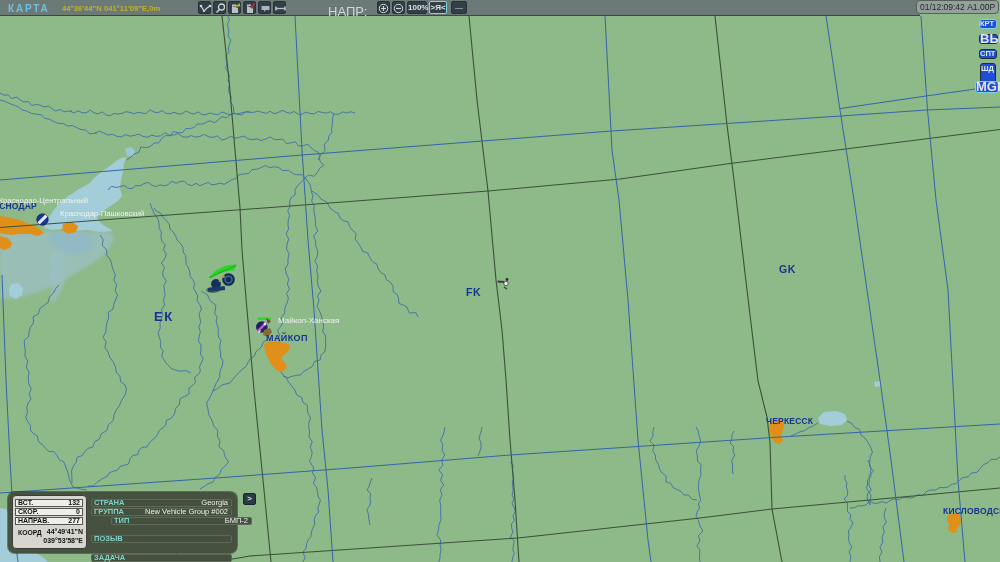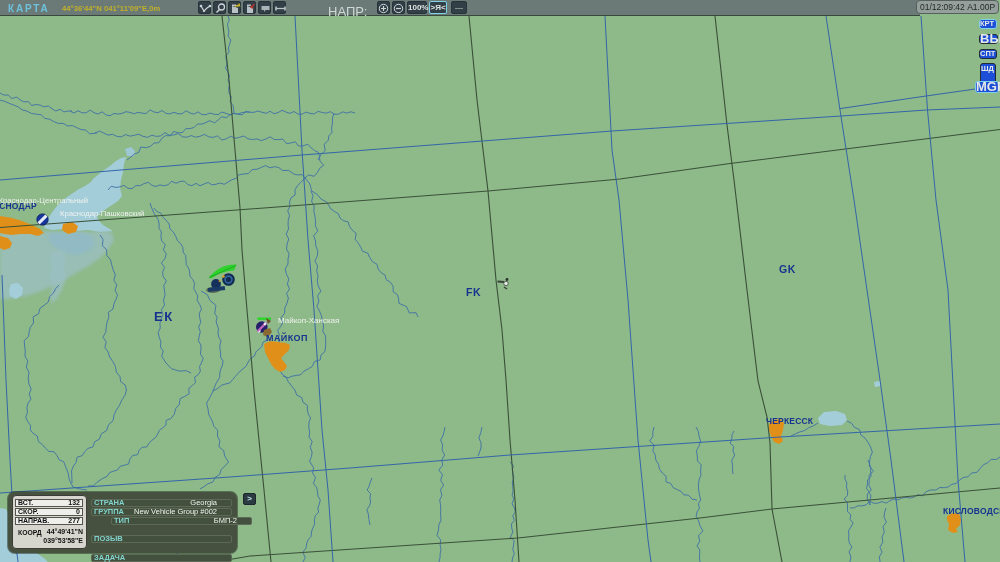--- a/index.html
+++ b/index.html
@@ -23,21 +23,21 @@
      border-radius:7px;z-index:20;box-shadow:0 0 0 1px rgba(30,40,28,0.5);}
   #graybox{position:absolute;left:4px;top:3px;width:75px;height:54px;background:#d6d6cf;
      border:1px solid #3c3c38;border-radius:4px;box-sizing:border-box;}
   .wrow{position:absolute;left:2px;width:68px;height:8px;background:#eeeeea;border:1px solid #55554f;
      box-sizing:border-box;font-size:7px;font-weight:bold;color:#111;line-height:6px;}
   .wrow .lab{position:absolute;left:2px;top:0px;}
   .wrow .val{position:absolute;right:2px;top:0px;}
   .grow{position:absolute;left:83px;width:141px;height:8px;background:#42503d;border:1px solid #5d6a57;
     border-radius:2px;box-sizing:border-box;font-size:7.5px;line-height:6px;}
   .grow .lab{position:absolute;left:2px;top:0px;color:#82d2cd;font-weight:bold;}
-  .grow .val{position:absolute;right:14px;top:0px;color:#f2f4f0;}
+  .grow .val{position:absolute;right:3px;top:0px;color:#f2f4f0;}
   #expbtn{position:absolute;left:243px;top:493px;width:11px;height:10px;background:#2c3a42;border:1px solid #1c262c;
     border-radius:2px;color:#bfe4ea;font-size:8px;font-weight:bold;text-align:center;line-height:9px;z-index:20;}
 </style>
 </head>
 <body>
 <svg id="map" viewBox="0 0 1000 562">
   <rect x="0" y="0" width="1000" height="562" fill="#8eb989"></rect>
   <defs>
       <filter id="soft" x="-20%" y="-20%" width="140%" height="140%">
         <feGaussianBlur stdDeviation="1.6"></feGaussianBlur>

